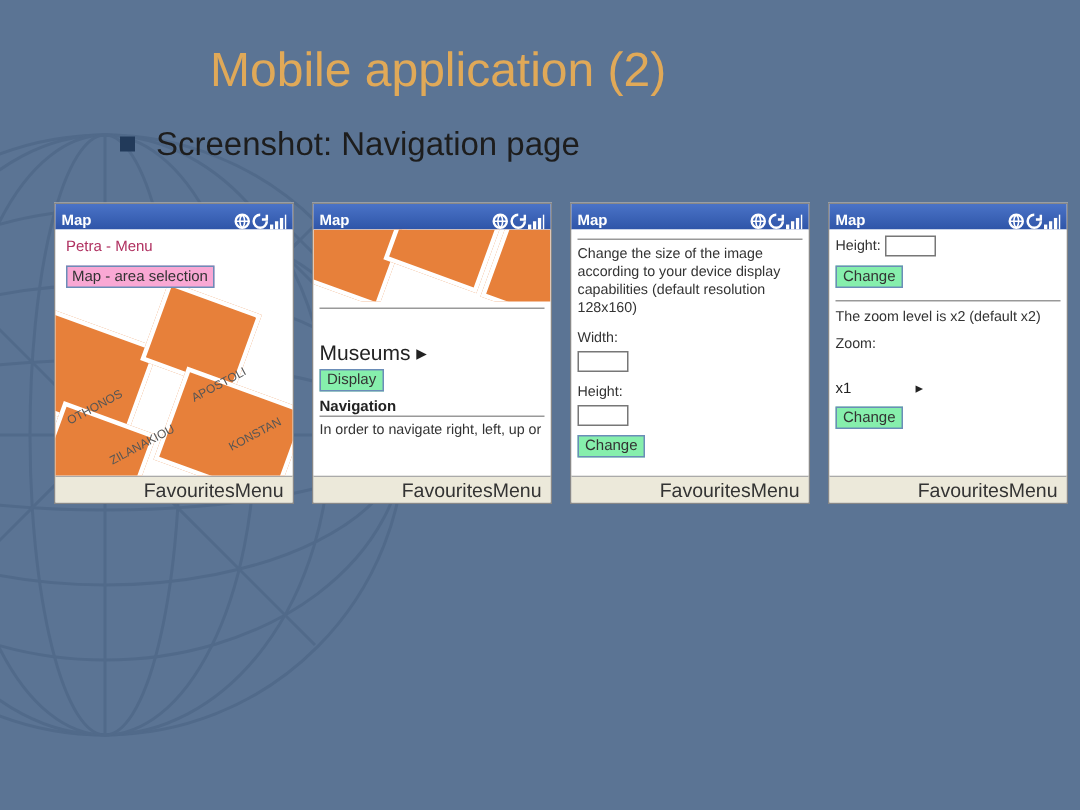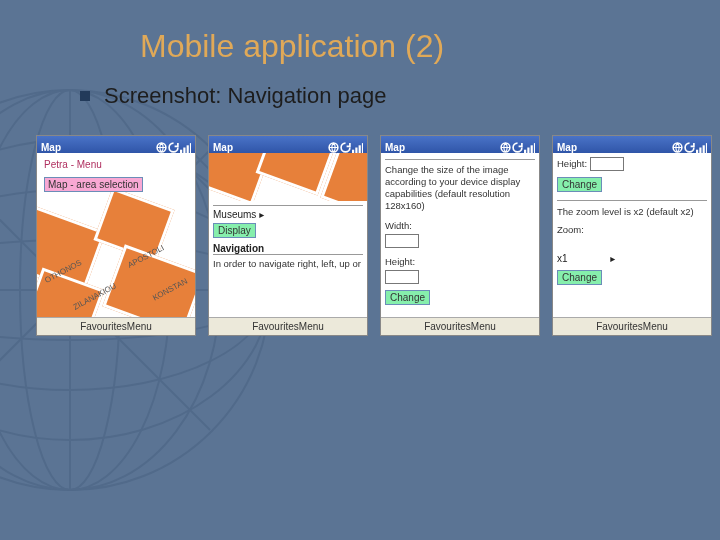--- a/index.html
+++ b/index.html
@@ -6,21 +6,21 @@
 .antenna{position:absolute;left:-140px;top:60px;width:460px;height:460px;z-index:0;opacity:.35}
 .title{position:relative;z-index:1;font-size:32px;color:#e0a958;font-family:Arial,sans-serif;margin:28px 0 18px 140px}
 .sub{position:relative;z-index:1;font-size:22px;color:#1d1d1d;margin-left:80px}
 .bullet{display:inline-block;width:10px;height:10px;background:#223a5a;margin-right:14px;vertical-align:2px}
 .screens{position:relative;z-index:1;display:flex;gap:12px;margin-left:36px;margin-top:26px}
 .phone{width:158px;background:#f4f4f4;border:1px solid #888;font-size:10px}
 .bar{height:17px;background:linear-gradient(#4a73c7,#2f55a8);color:#fff;font-weight:bold;display:flex;align-items:flex-end;padding:0 4px;font-size:10px}
 .icons{margin-left:auto;display:flex;gap:1px}
 .ic{width:11px;height:11px;color:#fff}
 .body{background:#fff;height:156px;padding:4px;font-family:sans-serif;color:#222;overflow:hidden;position:relative}
-.bot{height:17px;background:#ece9da;display:flex;justify-content:center;align-items:center;padding:0 6px;font-size:10px;color:#333;border-top:1px solid #aaa}
+.bot{height:17px;background:#ece9da;display:flex;justify-content:flex-end;align-items:center;padding:0 6px;font-size:13px;color:#333;border-top:1px solid #aaa}
 .link{color:#b03060;font-size:10px;}
 .boxlink{display:inline-block;border:1px solid #6b8db8;padding:1px 4px;font-size:10px;color:#333;background:#86efac;margin-top:3px}
 .input{display:inline-block;width:32px;height:12px;border:1px solid #777;background:#fff;vertical-align:middle}
 .hdr{font-weight:bold;font-size:10px;border-bottom:1px solid #999;padding-bottom:0;margin:5px 0 3px}
 .txt{font-size:9.5px;line-height:12px;color:#333}
 .map1{position:relative;width:100%;height:100%}
 .map1 .tile{position:absolute;background:#e7803a;border:3px solid #fff}
 .lab{position:absolute;font-size:8px;color:#555;transform:rotate(-28deg)}
 svg{display:block}
 </style>
@@ -113,21 +113,21 @@
           </svg>
       </span>
     </div>
     <div class="body">
       <div style="position:relative;height:48px;margin:-4px -4px 4px -4px;overflow:hidden">
         <div style="position:absolute;left:-20px;top:-20px;width:70px;height:55px;background:#e7803a;border:3px solid #fff;transform:rotate(20deg)"></div>
         <div style="position:absolute;left:55px;top:-28px;width:60px;height:55px;background:#e7803a;border:3px solid #fff;transform:rotate(20deg)"></div>
         <div style="position:absolute;left:120px;top:-5px;width:50px;height:55px;background:#e7803a;border:3px solid #fff;transform:rotate(20deg)"></div>
       </div>
       <div style="height:1px;background:#999;margin-bottom:3px"></div>
-      <div style="margin-top:3px;font-size:10px"><span>Museums</span> <span>▸</span></div>
+      <div style="margin-top:21px;font-size:14px"><span>Museums</span> <span>▸</span></div>
       <div class="boxlink">Display</div>
       <div class="hdr">Navigation</div>
       <div class="txt">In order to navigate right, left, up or</div>
     </div>
     <div class="bot">
       <span>Favourites</span>
       <span>Menu</span>
     </div>
   </div>
 

